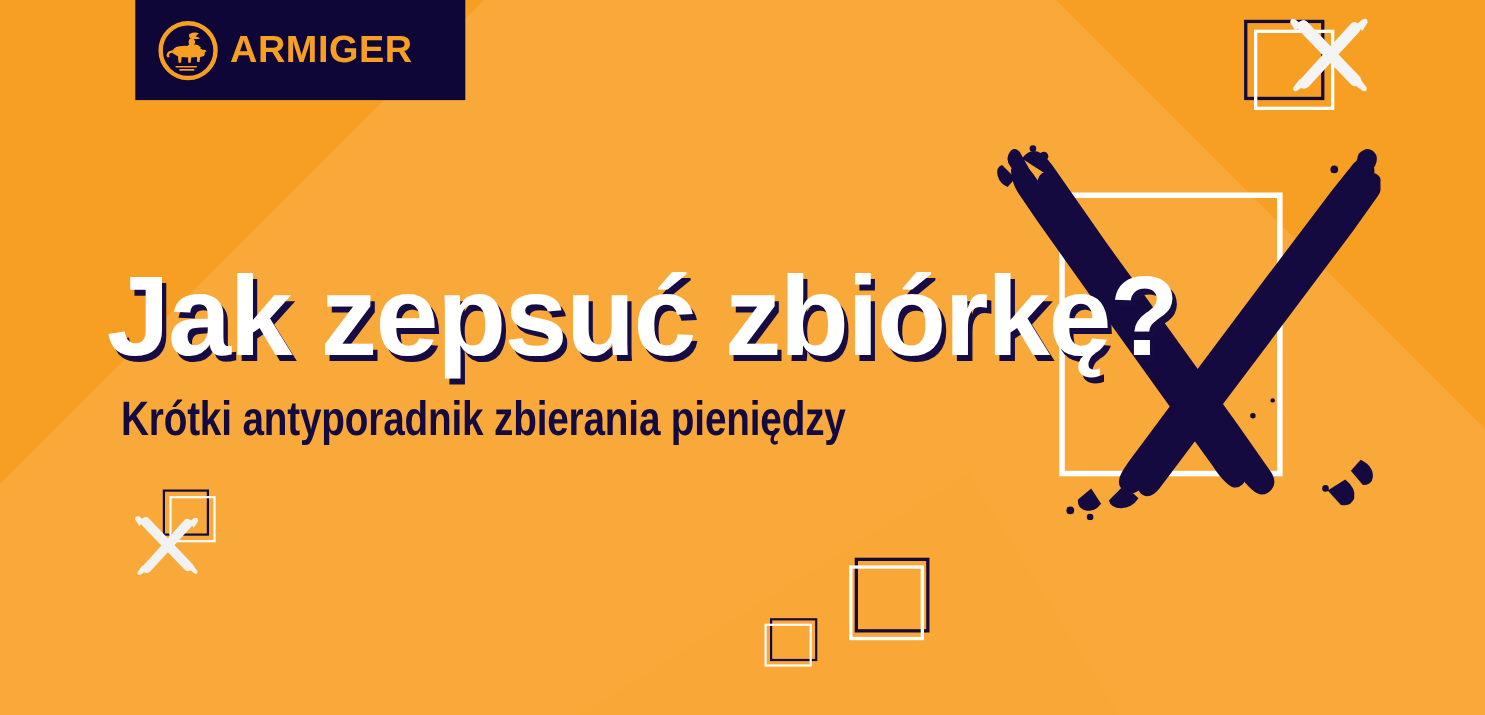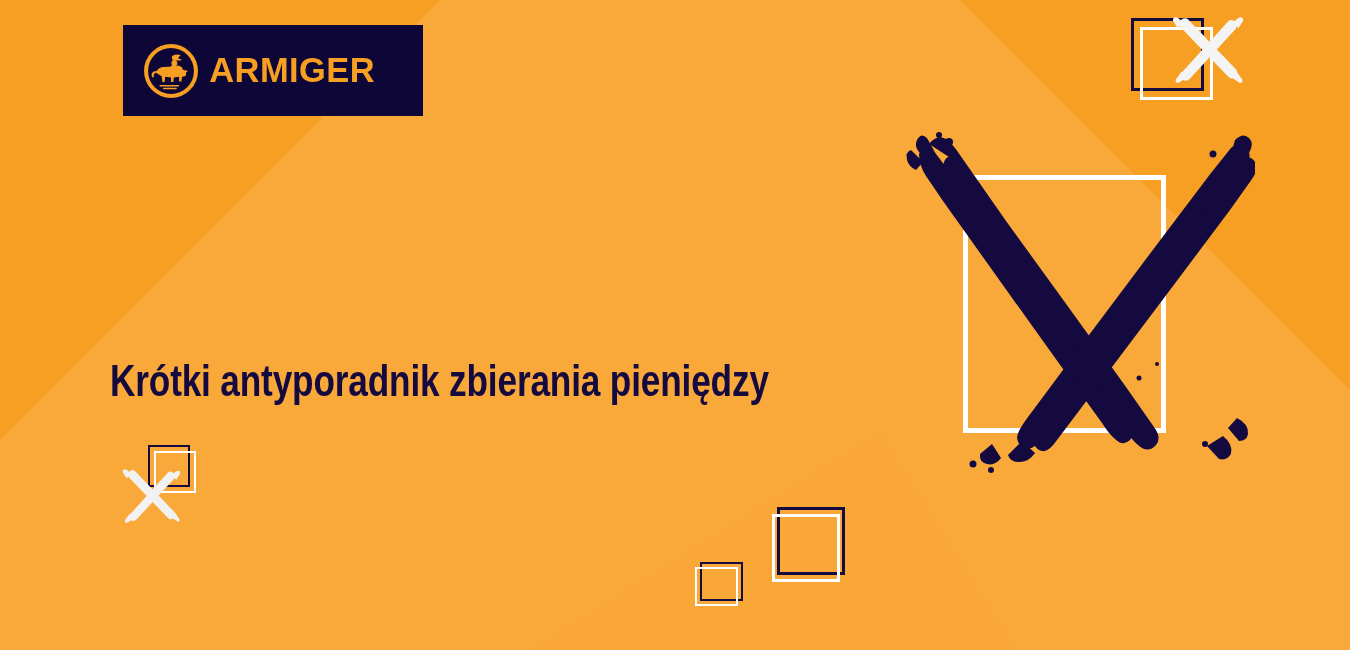--- a/index.html
+++ b/index.html
@@ -28,21 +28,20 @@
     transform:rotate(-32deg);
     transform-origin:100% 0;
     opacity:.55;
   }
   
   #logo-block{
     position:absolute;left:123px;top:0;width:300px;height:91px;
     background:#0d0636;
     display:flex;align-items:center;justify-content:center;
     gap:9px;
-    margin-top:25px;
   }
   #logo-mark{width:58px;height:58px;flex:0 0 auto;display:block;}
   #logo-word{
     display:block;
   }
   
   .sq{position:absolute;box-sizing:border-box;}
   .sq-dark{border:3px solid #150a40;}
   .sq-white{border:3px solid #ffffff;}
   
@@ -189,20 +188,21 @@
       <circle cx="308" cy="26" r="3.5"></circle>
       <circle cx="322" cy="324" r="4"></circle>
       <circle cx="300" cy="316" r="3"></circle>
       <circle cx="68" cy="336" r="3.5"></circle>
       <circle cx="86" cy="342" r="3"></circle>
       <circle cx="234" cy="250" r="2.5"></circle>
       <circle cx="252" cy="236" r="2"></circle>
     </g>
   </svg>
 
+  <h1 id="headline">Jak zepsuć zbiórkę?</h1>
 
   <p id="subtitle">Krótki antyporadnik zbierania pieniędzy</p>
 
   <div class="sq sq-dark sq-tr-dark"></div>
   <div class="sq sq-white sq-tr-white"></div>
   <svg class="x-small x-tr" viewBox="0 0 80 80" aria-hidden="true">
     <g fill="#f4f4f4">
       <path d="M10 8 q-4 3 -1 8 l50 52 q4 4 8 0 q4 -4 0 -8 l-50 -52 q-3 -3 -7 0 z"></path>
       <path d="M66 10 q4 3 1 8 l-48 52 q-4 4 -8 1 q-4 -4 0 -8 l48 -53 q3 -3 7 0 z"></path>
       <path d="M6 6 q-5 -2 -5 3 l5 8 l6 -6 z"></path>

